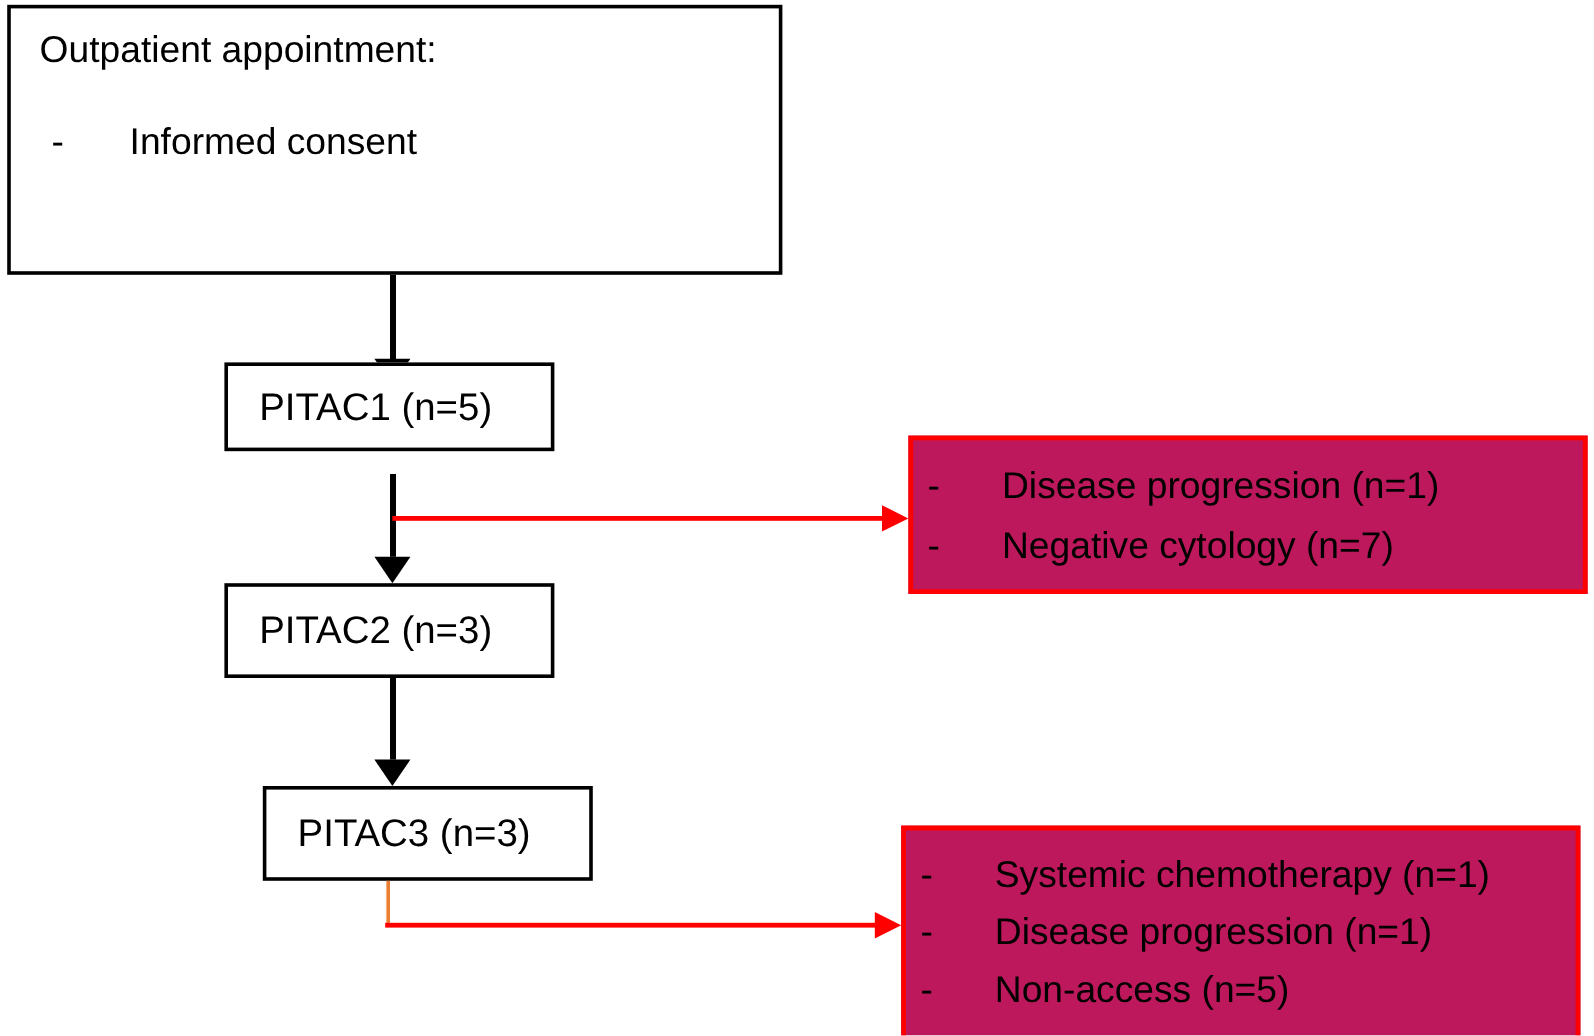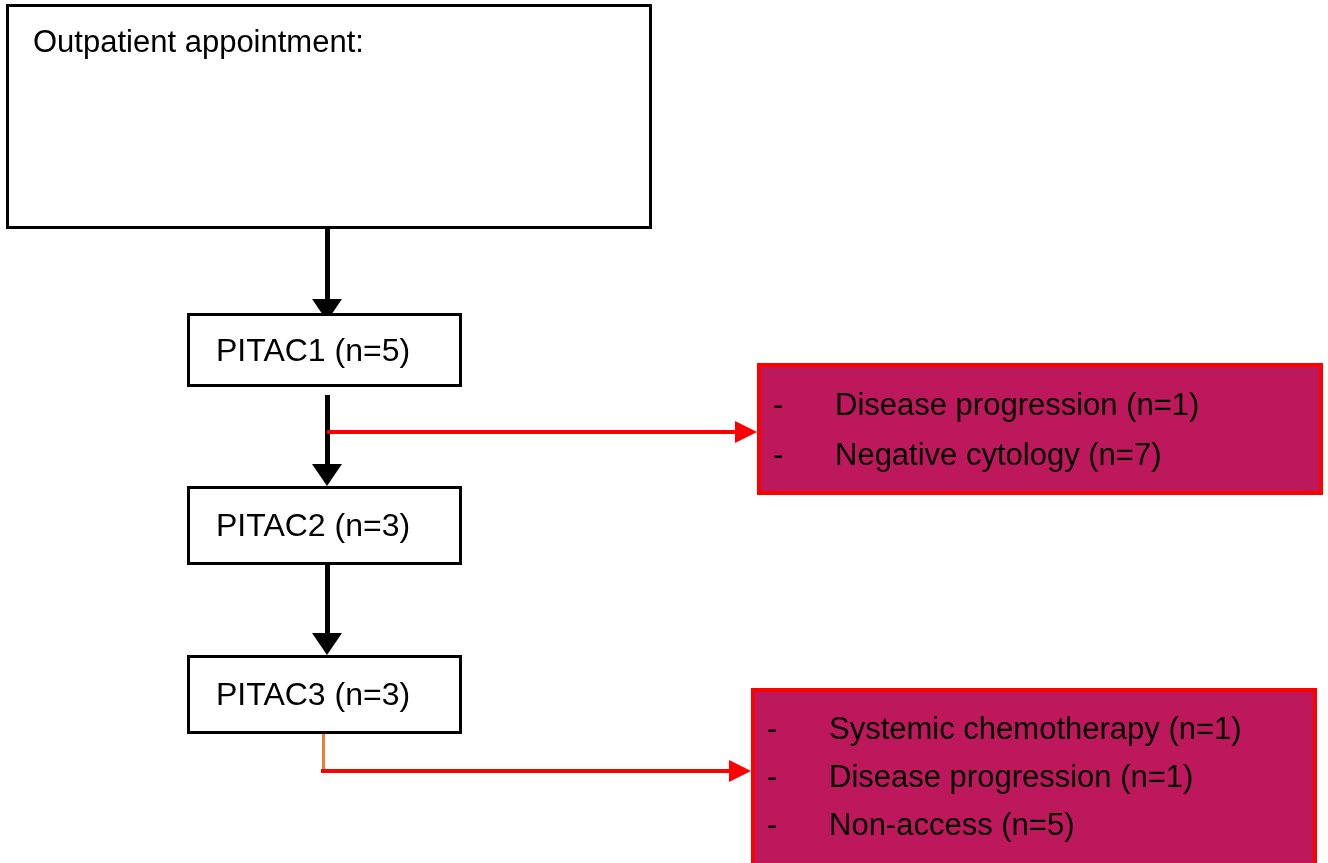--- a/index.html
+++ b/index.html
@@ -10,23 +10,23 @@
   .box{position:absolute;box-sizing:border-box;background:#ffffff;border:3px solid #000000;}
   .red-box{position:absolute;box-sizing:border-box;background:#be185d;border:4px solid #ff0000;}
   
   #start-box{left:6px;top:4px;width:646px;height:225px;padding:15px 4px 0 24px;}
   .start-title{font-size:31px;line-height:40px;white-space:nowrap;}
   .start-list{margin-top:31px;}
   .list-row{line-height:50px;font-size:31px;white-space:nowrap;}
   .bullet{display:inline-block;width:65px;margin-left:10px;}
   
   .stage{left:187px;width:275px;display:flex;align-items:center;padding-left:26px;font-size:32px;white-space:nowrap;}
-  #stage-1{top:313px;height:74px;}
+  #stage-1{top:302px;height:74px;}
   #stage-2{top:486px;height:79px;}
-  #stage-3{top:655px;height:79px;}
+  #stage-3{top:655px;height:79px;margin-left:32px;}
   
   .vshaft{position:absolute;left:325px;width:5px;background:#000000;}
   #shaft-a{top:229px;height:72px;}
   #shaft-b{top:395px;height:69px;}
   #shaft-c{top:565px;height:68px;}
   .head-down{position:absolute;left:312px;width:0;height:0;
     border-left:15px solid transparent;border-right:15px solid transparent;border-top:22px solid #000000;}
   #head-a{top:299px;}
   #head-b{top:464px;}
   #head-c{top:633px;}
@@ -47,20 +47,23 @@
   .red-box .bullet{margin-left:12px;width:62px;}
 </style>
 </head>
 <body>
 
 <div id="canvas">
 
   <div class="box" id="start-box">
     <div class="start-title">Outpatient appointment:</div>
     <div class="start-list">
+      <div class="list-row">
+        <span class="bullet">-</span><span>Informed consent</span>
+      </div>
     </div>
   </div>
 
   <div class="vshaft" id="shaft-a"></div>
   <div class="head-down" id="head-a"></div>
 
   <div class="box stage" id="stage-1">
     <span>PITAC1 (n=5)</span>
   </div>
 

